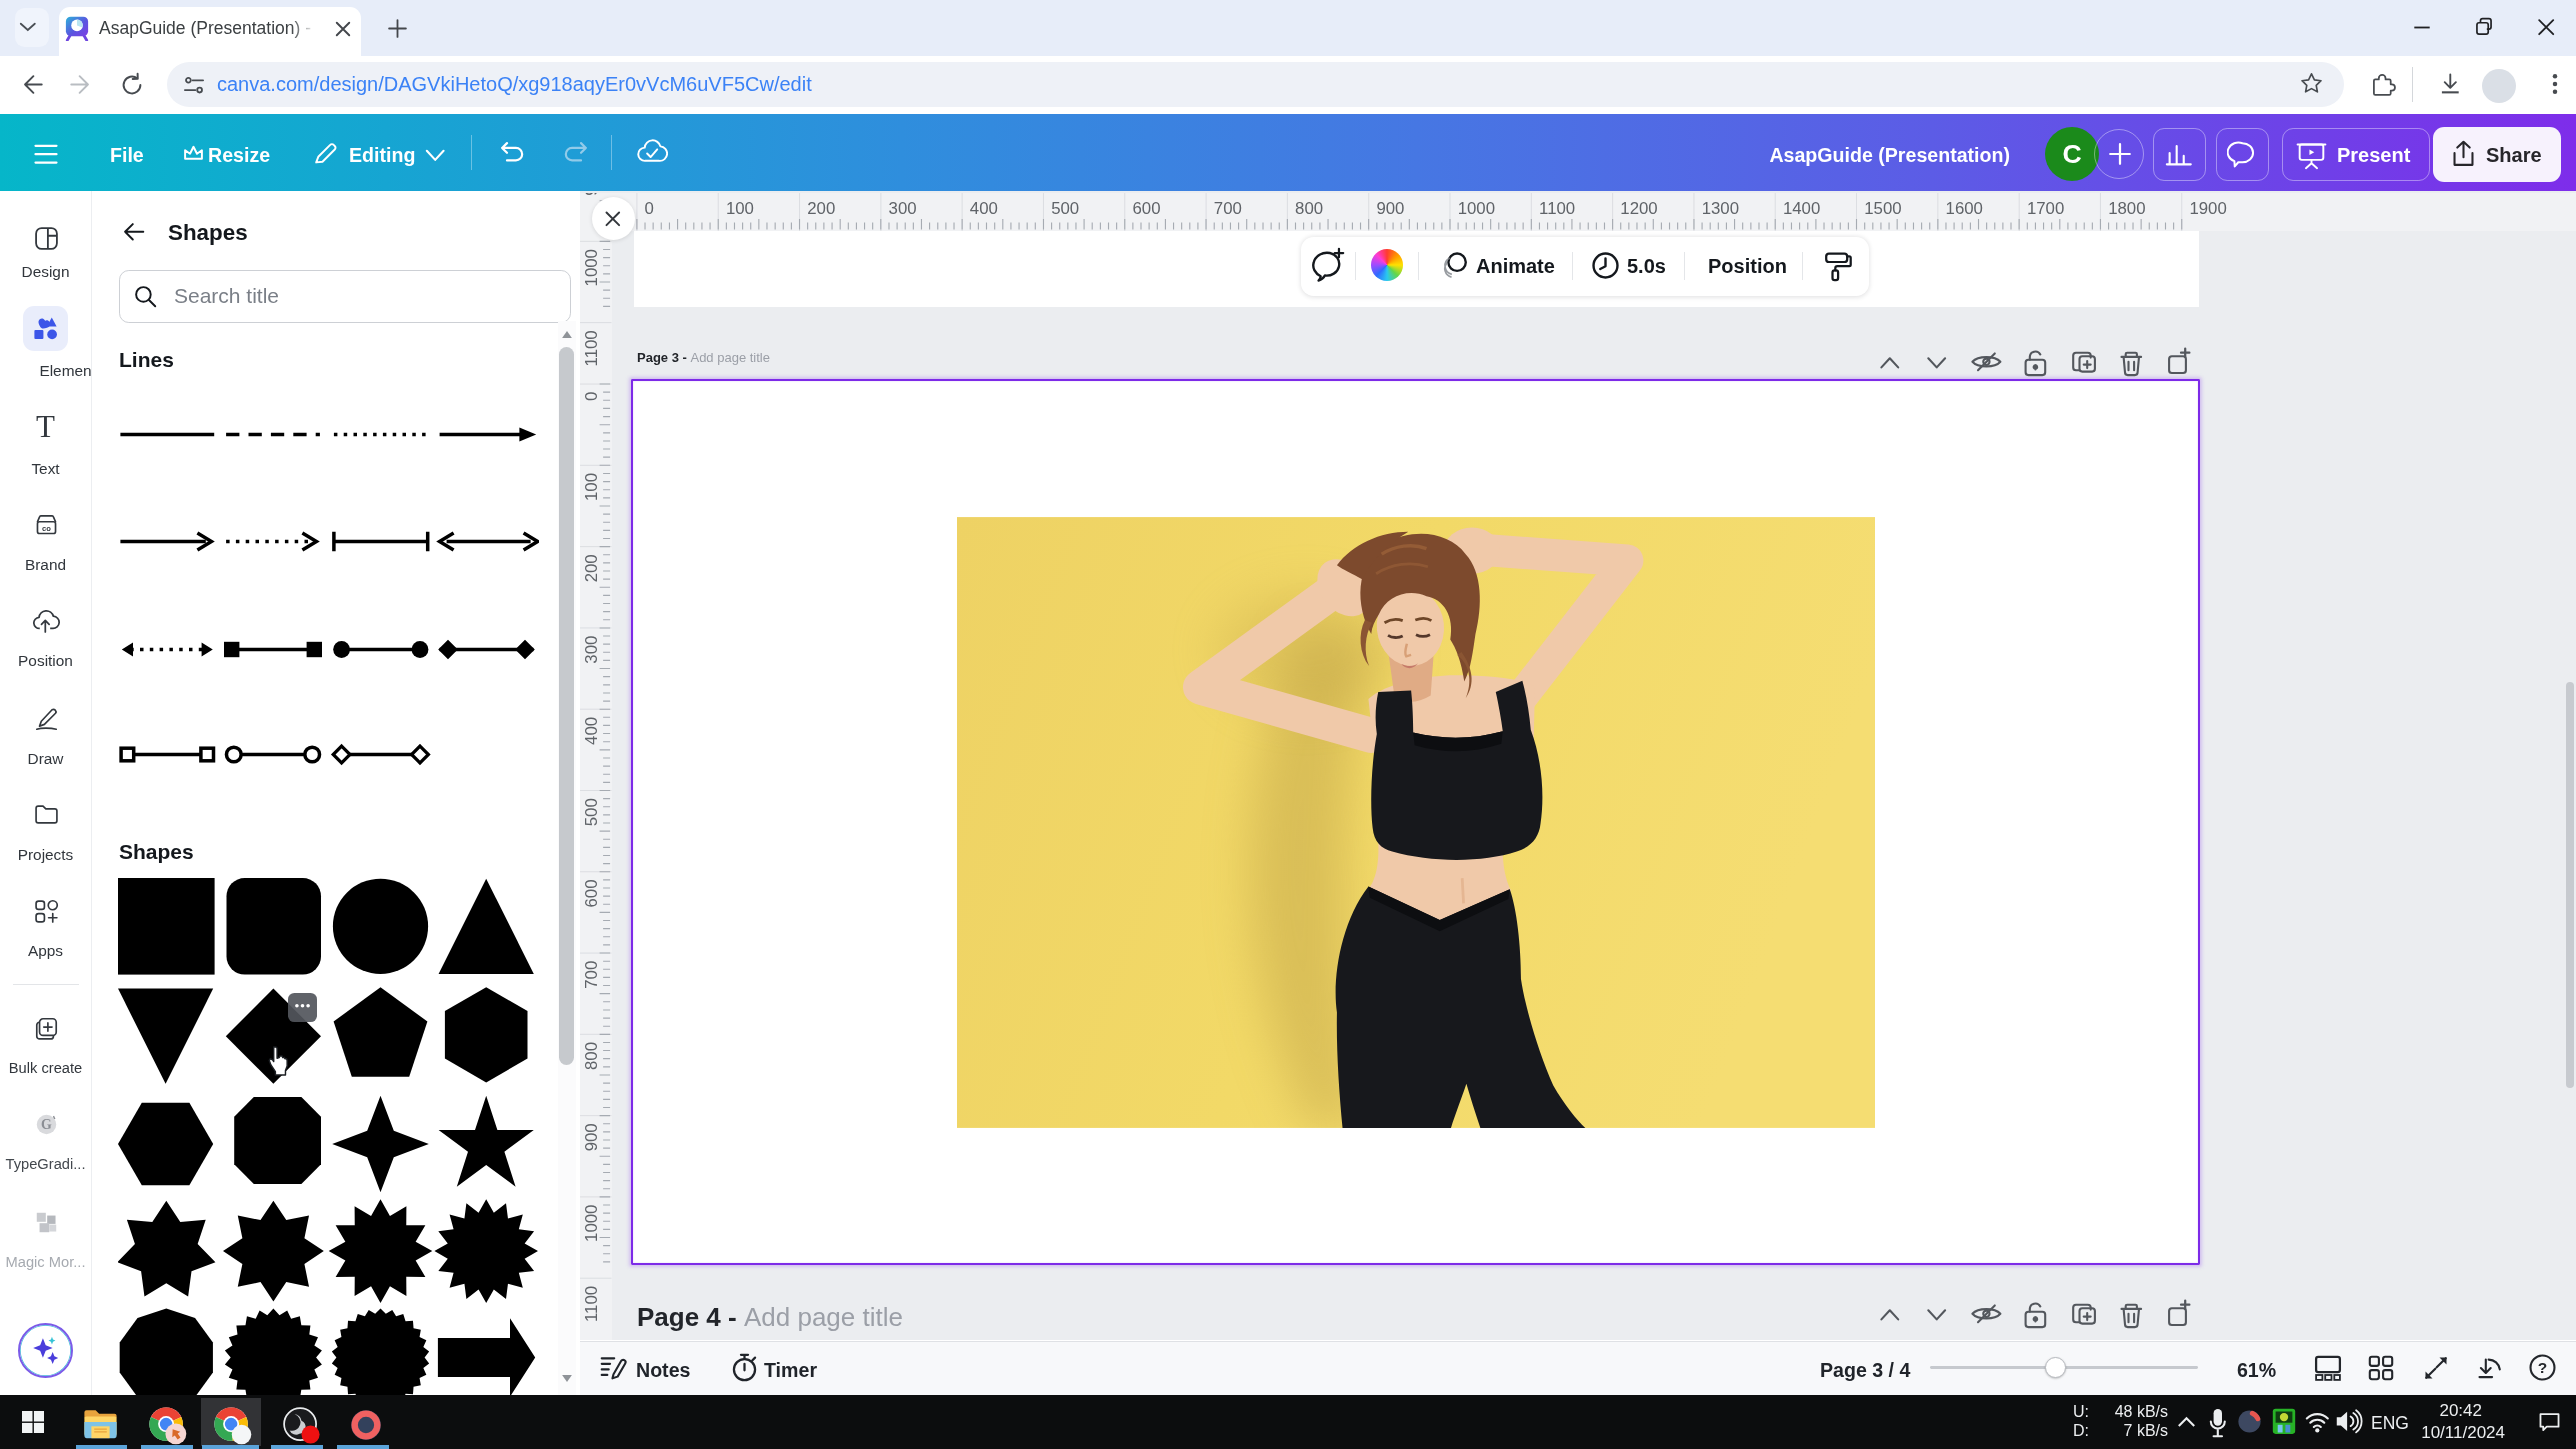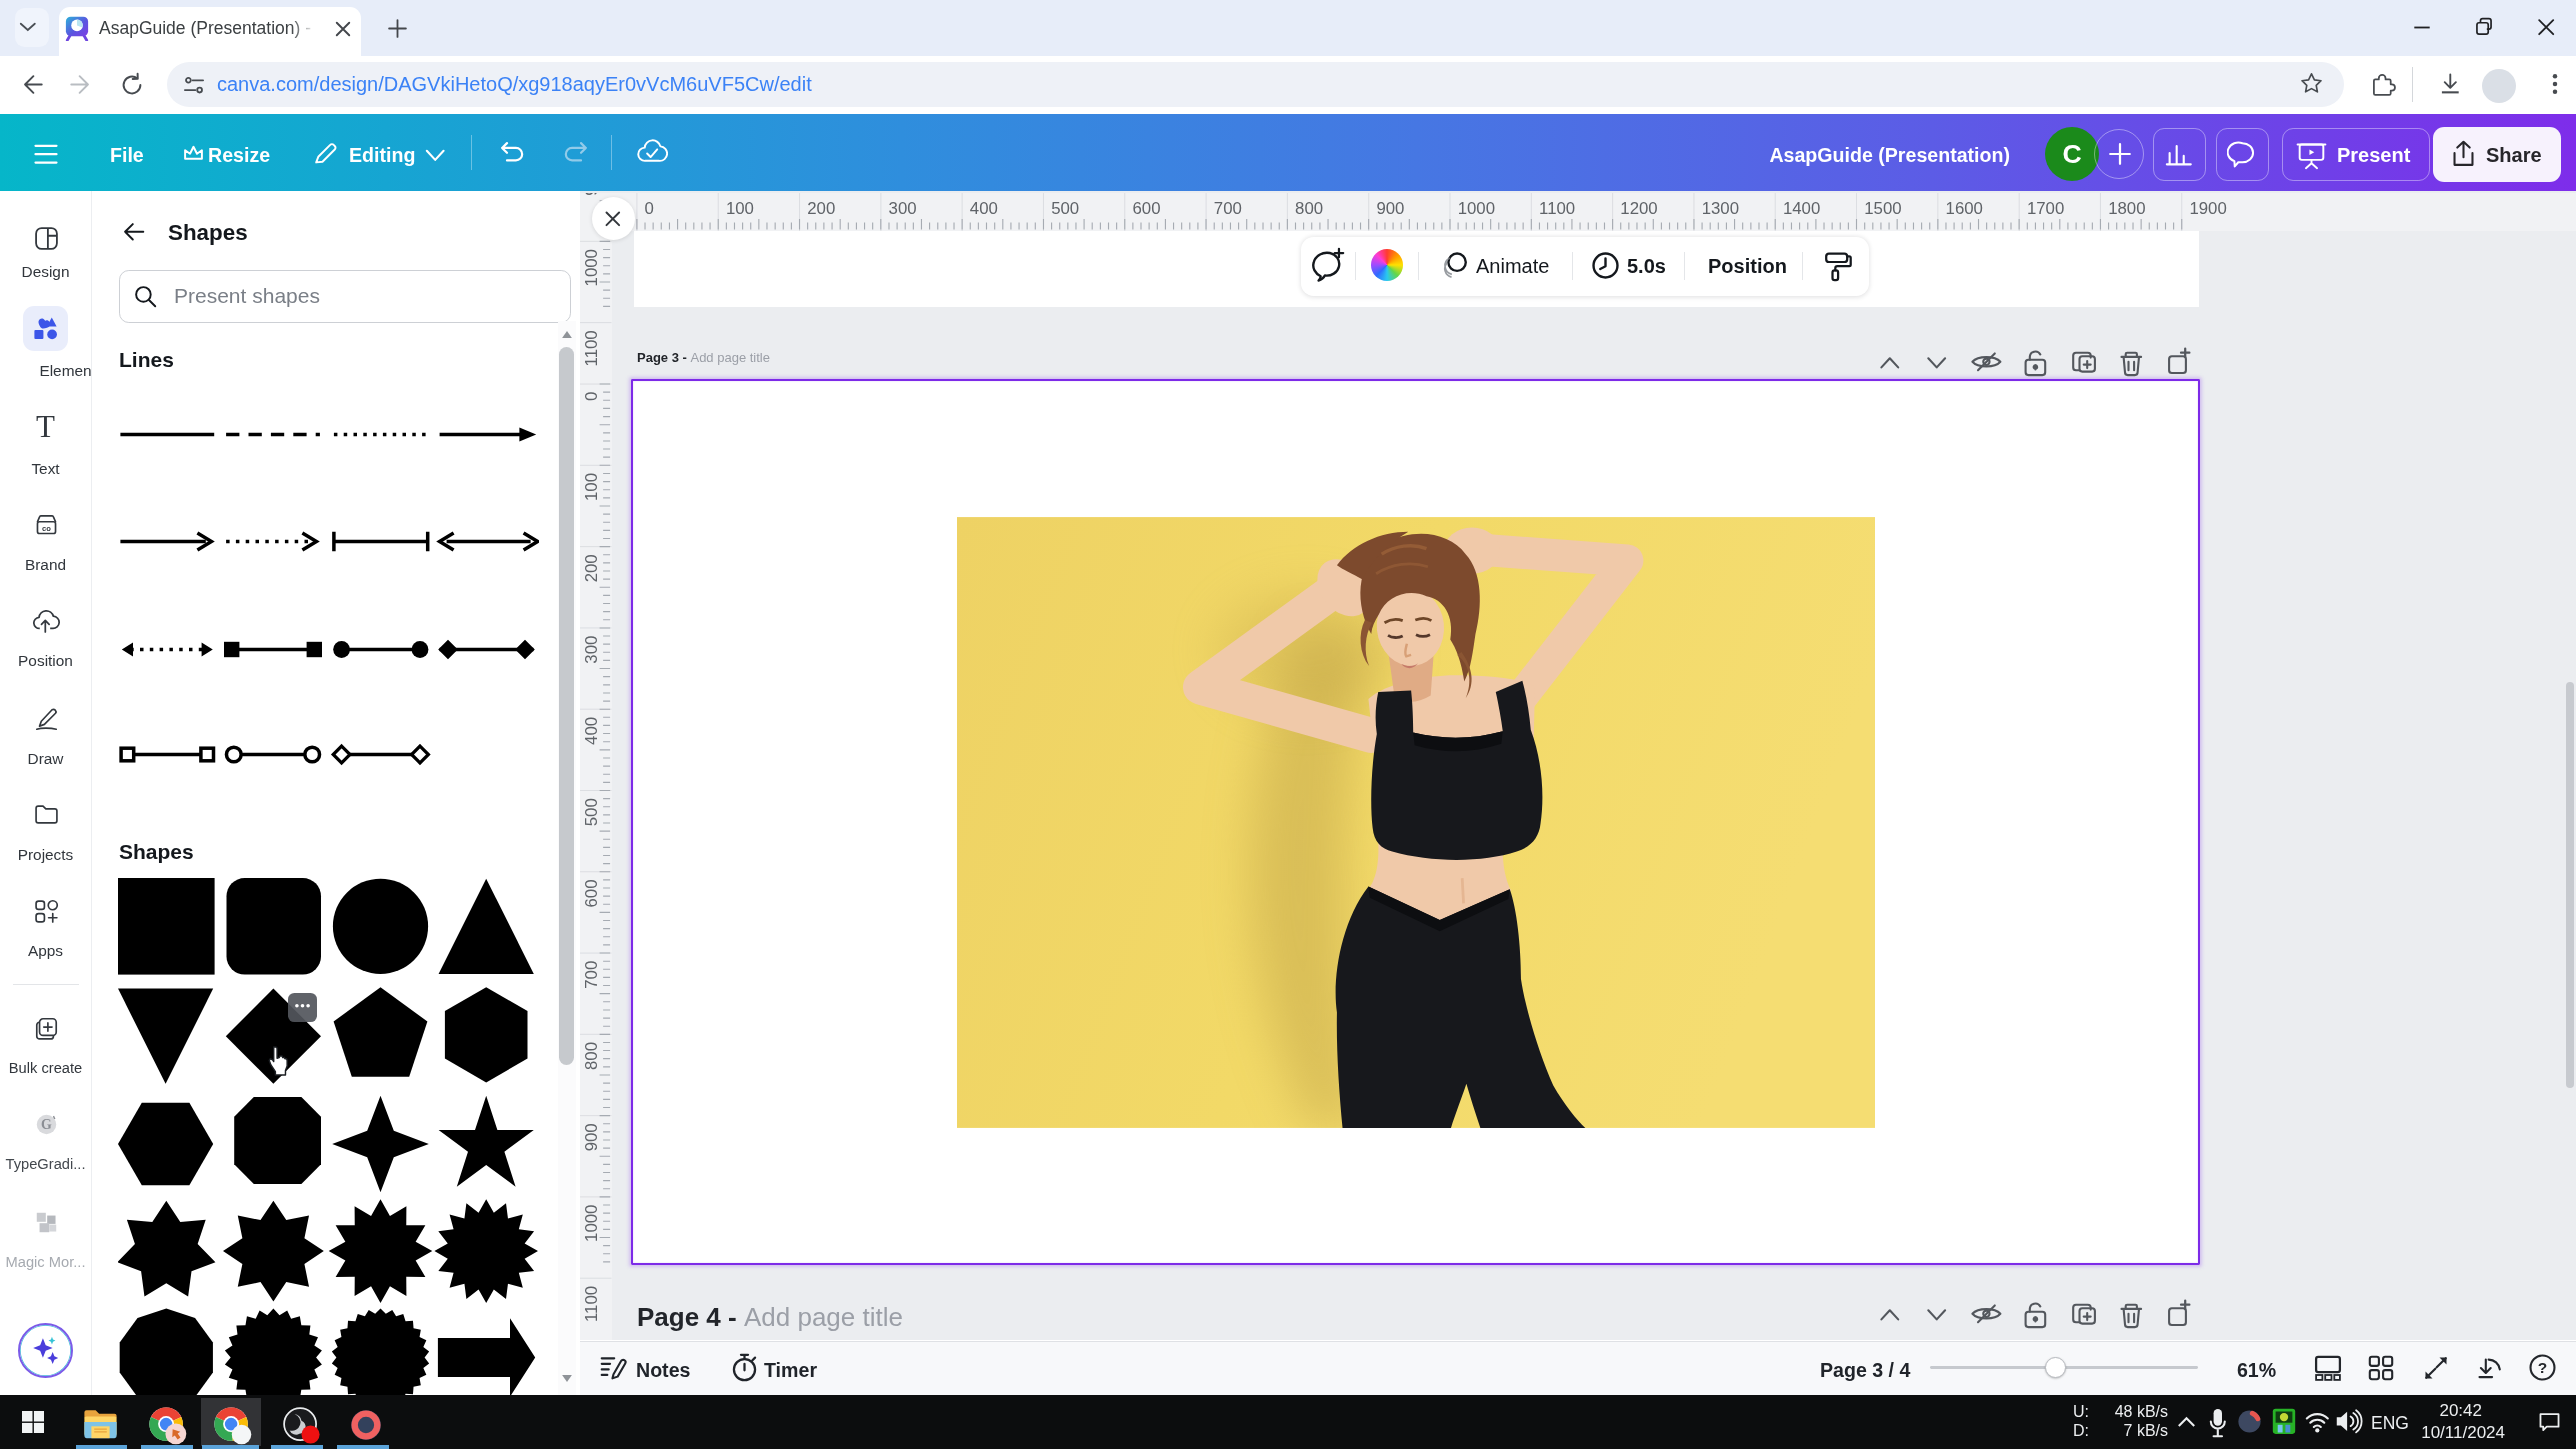--- a/index.html
+++ b/index.html
@@ -229,21 +229,21 @@
 <div class="abs" style="left:91px;top:191px;width:489px;height:1204px;background:#ffffff;border-left:0.7px solid #eceef1;"></div>
 <svg class="abs" style="left:123px;top:222px;" width="22.4" height="19.6" viewBox="0 0 32 28">
     <path d="M14 3 L3 14 L14 25 M3 14 L29 14" stroke="#14181d" stroke-width="2.8" fill="none" stroke-linecap="round" stroke-linejoin="round"></path>
   </svg>
 <div class="abs" style="left:168px;top:220px;font-size:22.4px;font-weight:700;color:#14181d;">Shapes</div>
 <div class="abs" style="left:119px;top:270px;width:452px;height:53px;border:1.4px solid #cdd0d5;border-radius:9.8px;"></div>
 <svg class="abs" style="left:133px;top:284px;" width="25" height="25" viewBox="0 0 36 36">
     <circle cx="15" cy="15" r="10.5" fill="none" stroke="#14181d" stroke-width="2.8"></circle>
     <path d="M23 23 L32 32" stroke="#14181d" stroke-width="2.8" stroke-linecap="round"></path>
   </svg>
-<div class="abs" style="left:174px;top:284px;font-size:21px;color:#7a7f87;">Present shapes</div>
+<div class="abs" style="left:174px;top:284px;font-size:21px;color:#7a7f87;">Search title</div>
 <div class="abs" style="left:119px;top:348px;font-size:21px;font-weight:700;color:#14181d;">Lines</div>
 
 <svg class="abs" style="left:119px;top:398px;" width="420" height="73" viewBox="0 0 600 104">
   <path d="M2 52 L136 52" stroke="#000" stroke-width="5"></path>
   <path d="M153 52 L287 52" stroke="#000" stroke-width="5" stroke-dasharray="19 13"></path>
   <path d="M307 52 L441 52" stroke="#000" stroke-width="5" stroke-dasharray="5 9"></path>
   <path d="M458 52 L578 52" stroke="#000" stroke-width="5"></path>
     <path d="M596 52 L572 42 L572 62 Z" fill="#000"></path>
 </svg>
 <svg class="abs" style="left:119px;top:505px;" width="420" height="73" viewBox="0 0 600 104">
@@ -477,21 +477,21 @@
     <path d="M18 43 C 10 39, 6 31, 8 24 C 10 14, 21 8, 31 10 C 40 12, 46 20, 44 29 C 42 38, 33 43, 24 42 C 22 46, 19 48, 15 49 C 17 47, 18 45, 18 43 Z" fill="none" stroke="#14181d" stroke-width="3.4" stroke-linejoin="round"></path>
     <path d="M44 4 L44 16 M38 10 L50 10" stroke="#14181d" stroke-width="3.2" stroke-linecap="round"></path>
   </svg>
 <div class="abs" style="left:1355px;top:252px;width:1.4px;height:28px;background:#e4e6e9;"></div>
 <div class="abs" style="left:1371px;top:249px;width:32px;height:32px;border-radius:50%;background:conic-gradient(#ff3b30,#ff9500,#ffe100,#63d64a,#29c8f0,#2f6bff,#9d4dff,#ff3bd4,#ff3b30);"></div>
 <div class="abs" style="left:1418px;top:252px;width:1.4px;height:28px;background:#e4e6e9;"></div>
 <svg class="abs" style="left:1439px;top:249px;" width="32" height="32" viewBox="0 0 46 46">
     <circle cx="26" cy="19" r="12.5" fill="none" stroke="#14181d" stroke-width="3.4"></circle>
     <path d="M15.5 13 a12.5 12.5 0 0 0 3 23.4 M12 19.5 a12.5 12.5 0 0 0 6 21" fill="none" stroke="#7e838a" stroke-width="2.4" opacity="0.8"></path>
   </svg>
-<div class="abs" style="left:1476px;top:255px;font-size:20px;font-weight:400;color:#14181d;">Animate</div>
+<div class="abs" style="left:1476px;top:255px;font-size:20px;font-weight:700;color:#14181d;">Animate</div>
 <div class="abs" style="left:1572px;top:252px;width:1.4px;height:28px;background:#e4e6e9;"></div>
 <svg class="abs" style="left:1590px;top:250px;" width="31" height="31" viewBox="0 0 44 44">
     <circle cx="22" cy="22" r="17" fill="none" stroke="#14181d" stroke-width="3.4"></circle>
     <path d="M22 12 L22 23 L14.5 27" fill="none" stroke="#14181d" stroke-width="3.4" stroke-linecap="round" stroke-linejoin="round"></path>
   </svg>
 <div class="abs" style="left:1627px;top:255px;font-size:20px;font-weight:600;color:#14181d;">5.0s</div>
 <div class="abs" style="left:1684px;top:252px;width:1.4px;height:28px;background:#e4e6e9;"></div>
 <div class="abs" style="left:1708px;top:255px;font-size:20px;font-weight:600;color:#14181d;">Position</div>
 <div class="abs" style="left:1802px;top:252px;width:1.4px;height:28px;background:#e4e6e9;"></div>
 <svg class="abs" style="left:1819px;top:248px;" width="34" height="35" viewBox="0 0 48 50">

